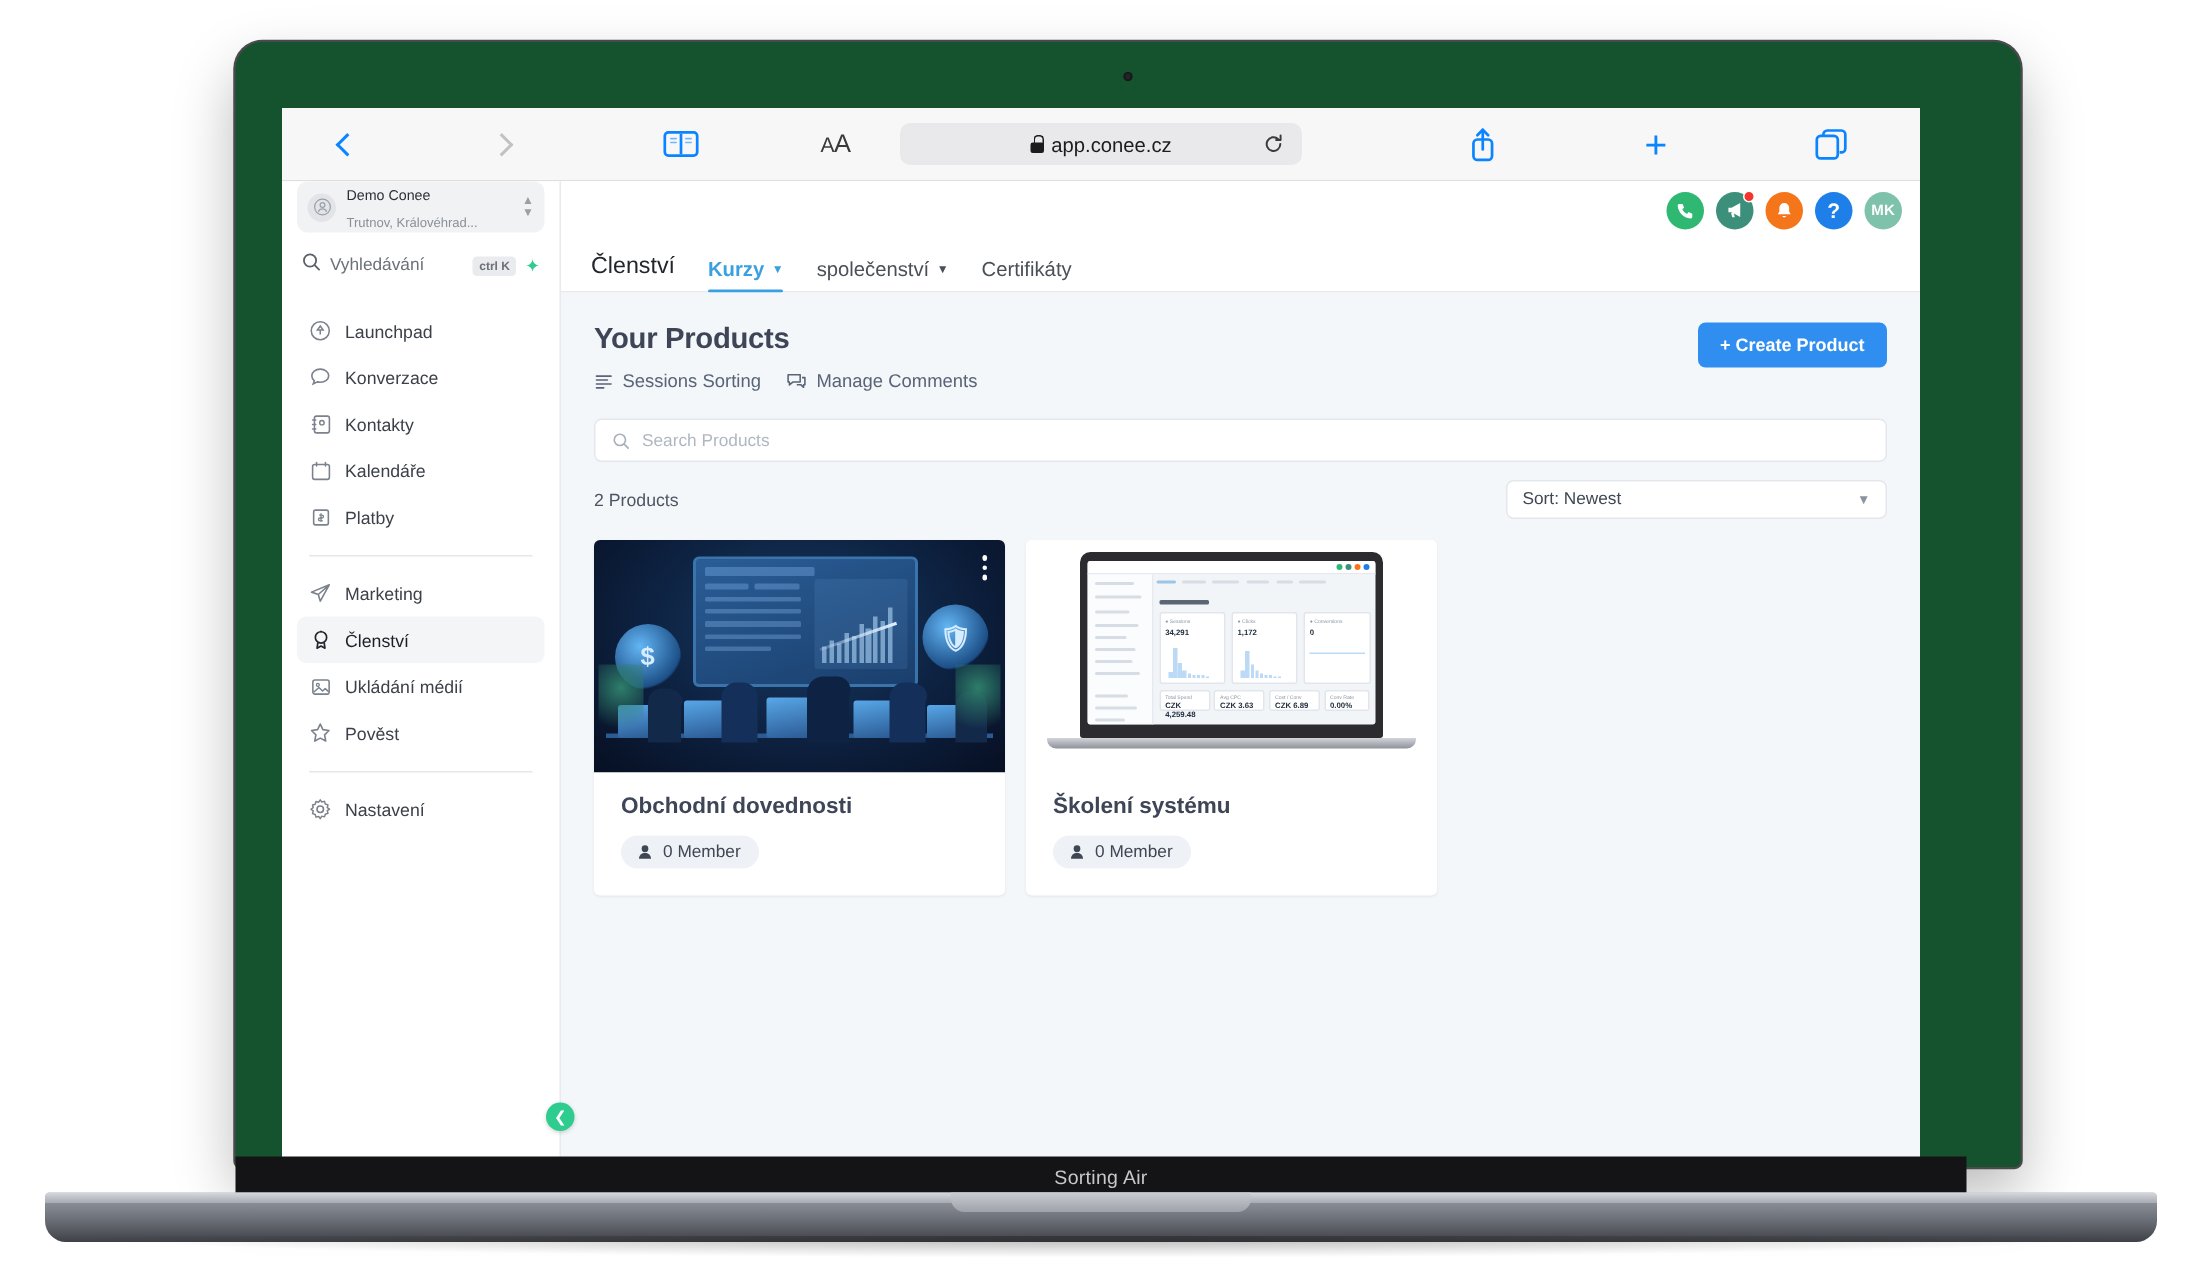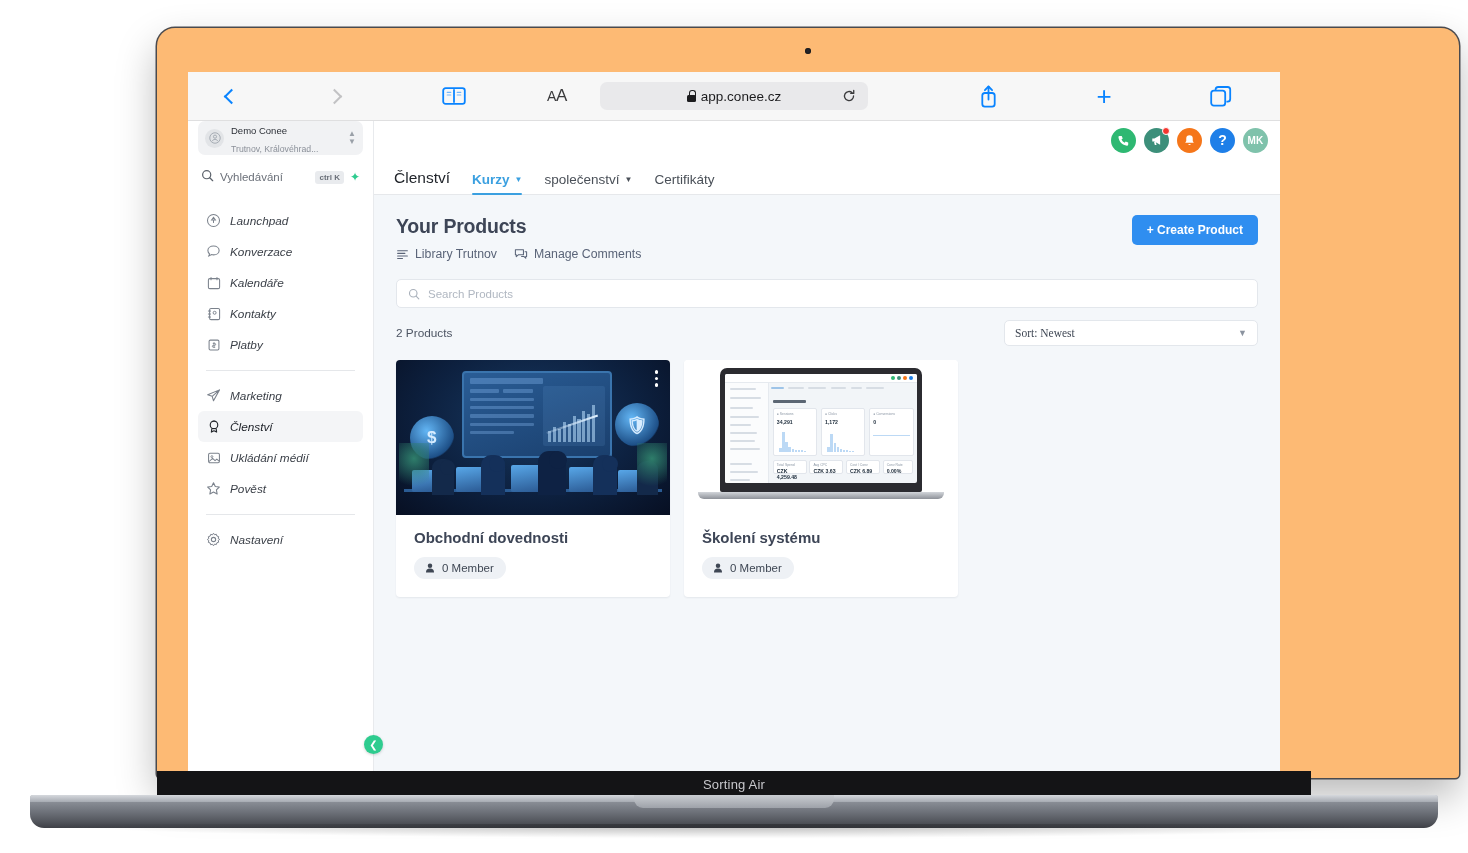--- a/index.html
+++ b/index.html
@@ -10,22 +10,22 @@
     overflow: hidden;
   }
 
   
   #laptop-mockup {
     position: absolute; left: 0; top: 0; width: 1468px; height: 853px;
   }
   .laptop-screen-shell {
     position: absolute;
     left: 157px; top: 28px;
-    width: 1302px; height: 750px;
-    background: #fdba74;
+    width: 1190px; height: 750px;
+    background: #14532d;
     border-radius: 18px 18px 4px 4px;
     box-shadow: 0 0 0 1.5px #4a4a4e, 0 18px 40px rgba(0,0,0,.28);
   }
   .laptop-bezel-top {
     position: absolute; left: 0; top: 0; width: 100%; height: 44px;
   }
   .camera-dot {
     position: absolute; left: 50%; top: 20px; margin-left: -3px;
     width: 6px; height: 6px; border-radius: 50%;
     background: #25252a; box-shadow: inset 0 0 2px #000;
@@ -173,21 +173,21 @@
   .search-ph { flex: 1; font-size: 11.5px; color: #6b7079; }
   .kbd {
     font-size: 8px; color: #6b7079; background: #e9ebee;
     padding: 2px 4px; border-radius: 3px; flex: none; font-weight: 600;
   }
   .bolt { color: #2ecc8f; font-size: 12px; flex: none; }
 
   .nav { display: flex; flex-direction: column; gap: 0px; }
   .nav-item {
     height: 31px; display: flex; align-items: center; gap: 9px;
-    padding: 0 8px; border-radius: 6px; cursor: default; font-style: italic;
+    padding: 0 8px; border-radius: 6px; cursor: default;
   }
   .nav-item.active { background: #f4f5f7; }
   .nav-label { font-size: 11.8px; color: #3c4149; }
   .nav-item.active .nav-label { color: #1b1f26; font-weight: 500; }
   .nav-ico { width: 15px; height: 15px; flex: none; display:flex; align-items:center; justify-content:center; }
   .nav-sep { height: 1px; background: #e5e7ea; margin: 10px 8px 9px; }
 
   .collapse-btn {
     position: absolute; right: -10px; bottom: 26px;
     width: 19px; height: 19px; border-radius: 50%;
@@ -254,21 +254,21 @@
   }
   .sp-ph { font-size: 11.5px; color: #b0b7c1; }
 
   .list-bar {
     margin-top: 12px; display: flex; align-items: center; justify-content: space-between;
   }
   .count-txt { font-size: 11.8px; color: #4d5563; }
   .sort-box {
     width: 254px; height: 26px; background: #fff; border: 1px solid #e3e7ec;
     border-radius: 5px; display: flex; align-items: center; justify-content: space-between;
-    padding: 0 10px; font-size: 11.5px; color: #3f4754; font-family: Liberation Serif, serif;
+    padding: 0 10px; font-size: 11.5px; color: #3f4754;
   }
   .sort-caret { color: #8b939f; font-size: 9px; }
 
   .cards { margin-top: 14px; display: flex; gap: 14px; }
   .card {
     width: 274px; background: #fff; border-radius: 4px; overflow: hidden;
     box-shadow: 0 1px 2px rgba(20,30,50,.07);
   }
   .card-thumb { height: 155px; position: relative; overflow: hidden; }
   .card-menu {
@@ -440,35 +440,35 @@
               <span class="nav-ico">
                 <svg width="15" height="15" viewBox="0 0 16 16">
                     <path d="M8 2.2c3.4 0 6 2.1 6 4.7 0 2.6-2.6 4.7-6 4.7-.7 0-1.4-.1-2-.3l-3 1.5.8-2.3C2.7 9.6 2 8.3 2 6.9 2 4.3 4.6 2.2 8 2.2Z" fill="none" stroke="#7b828c" stroke-width="1.15"></path>
                   </svg>
               </span>
               <span class="nav-label">Konverzace</span>
             </div>
             <div class="nav-item">
               <span class="nav-ico">
                 <svg width="14" height="14" viewBox="0 0 16 16">
-                    <rect x="1.6" y="3" width="12.8" height="11.4" rx="1.6" fill="none" stroke="#7b828c" stroke-width="1.2"></rect>
-                    <path d="M4.6 1.6 v2.6 M11.4 1.6 v2.6" stroke="#7b828c" stroke-width="1.2" stroke-linecap="round"></path>
-                  </svg>
-              </span>
-              <span class="nav-label">Kalendáře</span>
-            </div>
-            <div class="nav-item">
-              <span class="nav-ico">
-                <svg width="14" height="14" viewBox="0 0 16 16">
                     <rect x="3" y="1.6" width="11.4" height="12.8" rx="1.6" fill="none" stroke="#7b828c" stroke-width="1.2"></rect>
                     <path d="M1.6 4.6 h2.4 M1.6 8 h2.4 M1.6 11.4 h2.4" stroke="#7b828c" stroke-width="1.2" stroke-linecap="round"></path>
                     <circle cx="8.7" cy="6.6" r="1.7" fill="none" stroke="#7b828c" stroke-width="1.1"></circle>
                   </svg>
               </span>
               <span class="nav-label">Kontakty</span>
+            </div>
+            <div class="nav-item">
+              <span class="nav-ico">
+                <svg width="14" height="14" viewBox="0 0 16 16">
+                    <rect x="1.6" y="3" width="12.8" height="11.4" rx="1.6" fill="none" stroke="#7b828c" stroke-width="1.2"></rect>
+                    <path d="M4.6 1.6 v2.6 M11.4 1.6 v2.6" stroke="#7b828c" stroke-width="1.2" stroke-linecap="round"></path>
+                  </svg>
+              </span>
+              <span class="nav-label">Kalendáře</span>
             </div>
             <div class="nav-item">
               <span class="nav-ico">
                 <svg width="14" height="14" viewBox="0 0 16 16">
                     <rect x="2.4" y="2.4" width="11.2" height="11.2" rx="1.4" fill="none" stroke="#7b828c" stroke-width="1.2"></rect>
                     <path d="M8 4.8 v6.4 M6.6 6.2 h2.2 a1.1 1.1 0 0 1 0 2.2 h-1.6 a1.1 1.1 0 0 0 0 2.2 h2.2" fill="none" stroke="#7b828c" stroke-width="1"></path>
                   </svg>
               </span>
               <span class="nav-label">Platby</span>
             </div>
@@ -579,21 +579,21 @@
           <div class="content">
 
             <div class="page-head">
               <div>
                 <div class="page-title">Your Products</div>
                 <div class="page-actions">
                   <div class="pa-link">
                     <svg width="13" height="13" viewBox="0 0 16 16">
                       <path d="M2 3.4 h12 M2 6.6 h9 M2 9.8 h12 M2 13 h6" stroke="#5a6478" stroke-width="1.3" stroke-linecap="round"></path>
                     </svg>
-                    <span>Library Trutnov</span>
+                    <span>Sessions Sorting</span>
                   </div>
                   <div class="pa-link">
                     <svg width="14" height="14" viewBox="0 0 16 16">
                       <path d="M1.6 3.2 h9.2 v5.6 H5.2 L2.6 11 V8.8 H1.6 Z" fill="none" stroke="#5a6478" stroke-width="1.2" stroke-linejoin="round"></path>
                       <path d="M12.2 5.4 h2.2 v5.4 h-1 v2 l-2.2-2 H8.2" fill="none" stroke="#5a6478" stroke-width="1.2" stroke-linejoin="round"></path>
                     </svg>
                     <span>Manage Comments</span>
                   </div>
                 </div>
               </div>

